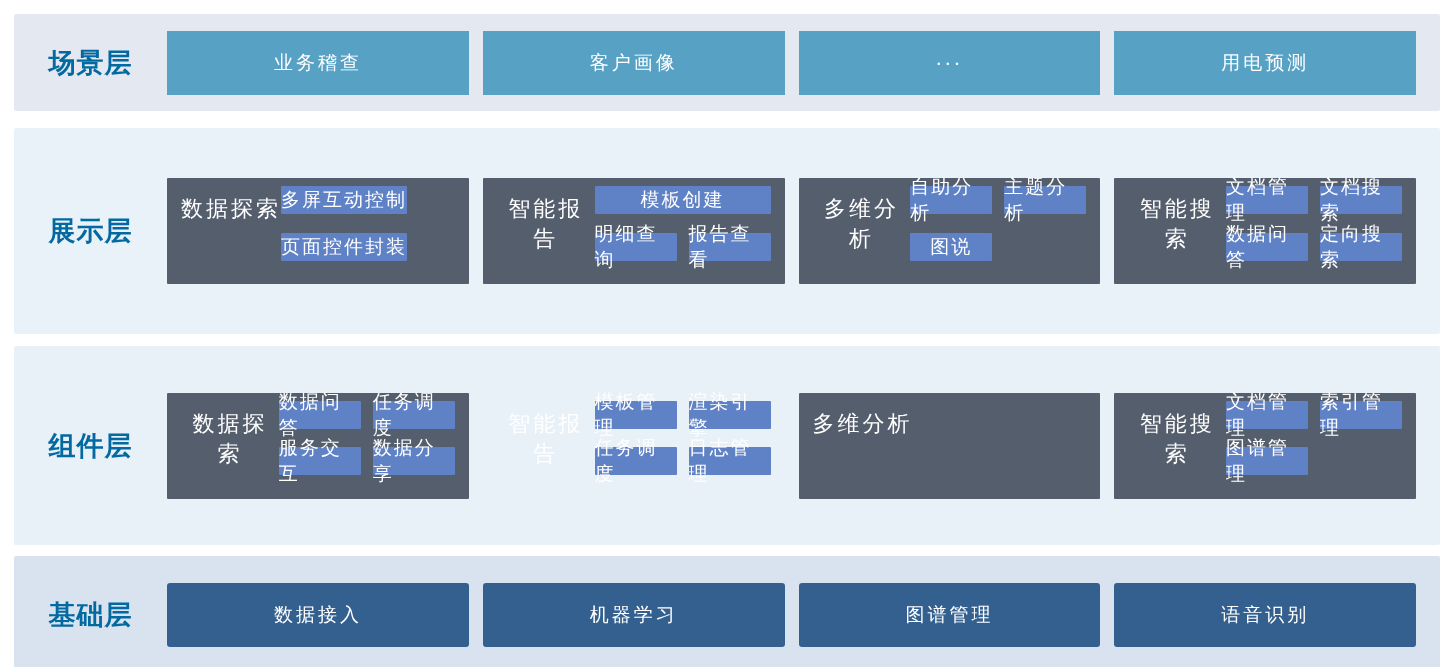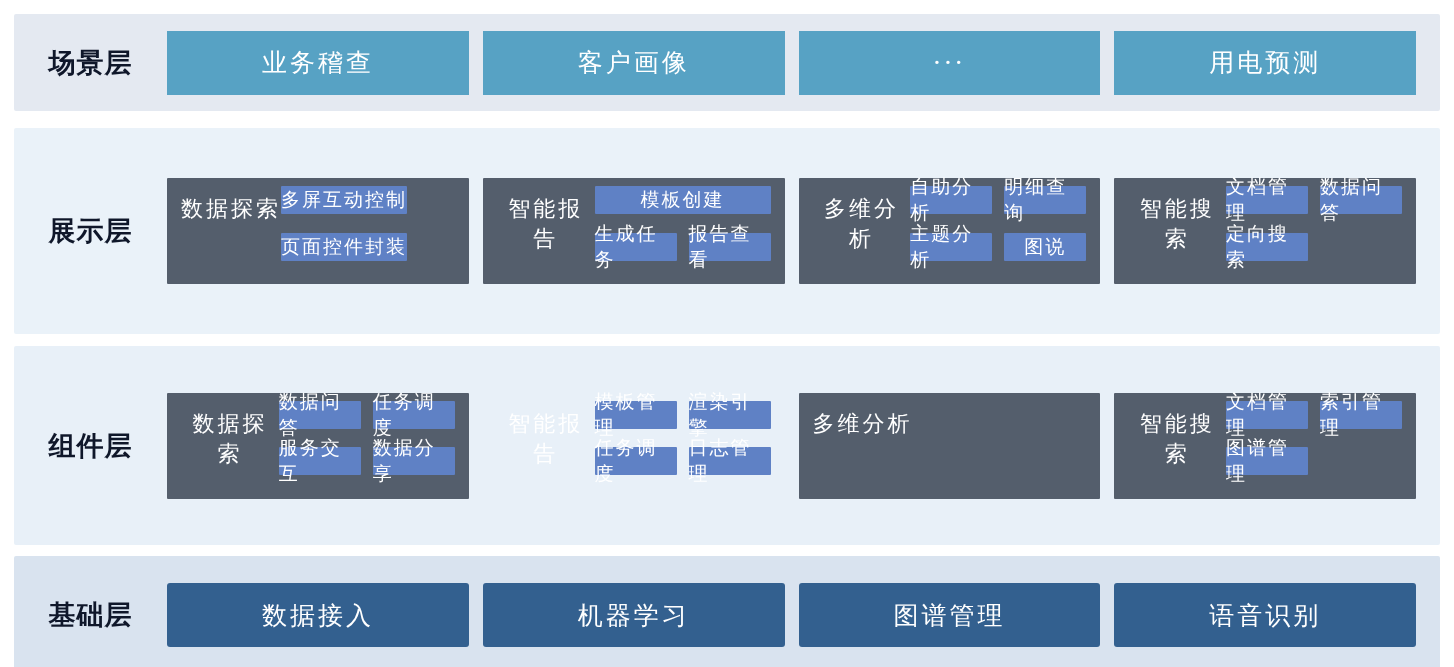--- a/index.html
+++ b/index.html
@@ -11,30 +11,30 @@
   .stack{padding:14px 14px 0 14px;}
   .layer{
     display:flex;align-items:center;border-radius:2px;
   }
   .layer-scene{height:97px;background:#e4e9f1;margin-bottom:17px;}
   .layer-presentation{height:206px;background:#eaf2f9;margin-bottom:12px;}
   .layer-component{height:199px;background:#e8f0f8;margin-bottom:11px;}
   .layer-foundation{height:118px;background:#d9e3ef;}
   .layer-label{
     width:153px;flex:0 0 153px;text-align:center;
-    font-weight:bold;font-size:27px;color:#0f172a;
+    font-weight:bold;font-size:27px;color:#0369a1;
     letter-spacing:1px;
   }
   .layer-content{
     flex:1;display:grid;grid-template-columns:repeat(4,1fr);
     gap:14px;margin-right:24px;
   }
   .big-btn{
     height:64px;display:flex;align-items:center;justify-content:center;
-    color:#ffffff;font-size:25px;letter-spacing:3px;
+    color:#ffffff;font-size:19px;letter-spacing:3px;
     font-family:"DejaVu Serif","Liberation Serif",serif;
   }
   .scene-btn{background:#57a2c4;}
   .found-btn{background:#33608f;border-radius:3px;}
   .group{
     background:#545e6c;padding:8px 14px 17px 14px;
     display:flex;flex-direction:row;border-radius:1px;
   }
   .group.ghost{background:transparent;}
   .group-title{
@@ -74,39 +74,39 @@
         <div class="group-items">
           <div class="item full">多屏互动控制</div>
           <div class="item full">页面控件封装</div>
         </div>
       </div>
 
       <div class="group">
         <div class="group-title">智能报告</div>
         <div class="group-items">
           <div class="item full">模板创建</div>
-          <div class="item">生成任务</div>
+          <div class="item">明细查询</div>
           <div class="item">报告查看</div>
         </div>
       </div>
 
       <div class="group">
         <div class="group-title">多维分析</div>
         <div class="group-items">
           <div class="item">自助分析</div>
-          <div class="item">明细查询</div>
           <div class="item">主题分析</div>
           <div class="item">图说</div>
         </div>
       </div>
 
       <div class="group">
         <div class="group-title">智能搜索</div>
         <div class="group-items">
           <div class="item">文档管理</div>
+          <div class="item">文档搜索</div>
           <div class="item">数据问答</div>
           <div class="item">定向搜索</div>
         </div>
       </div>
 
     </div>
   </div>
 
   <div class="layer layer-component">
     <div class="layer-label">组件层</div>

